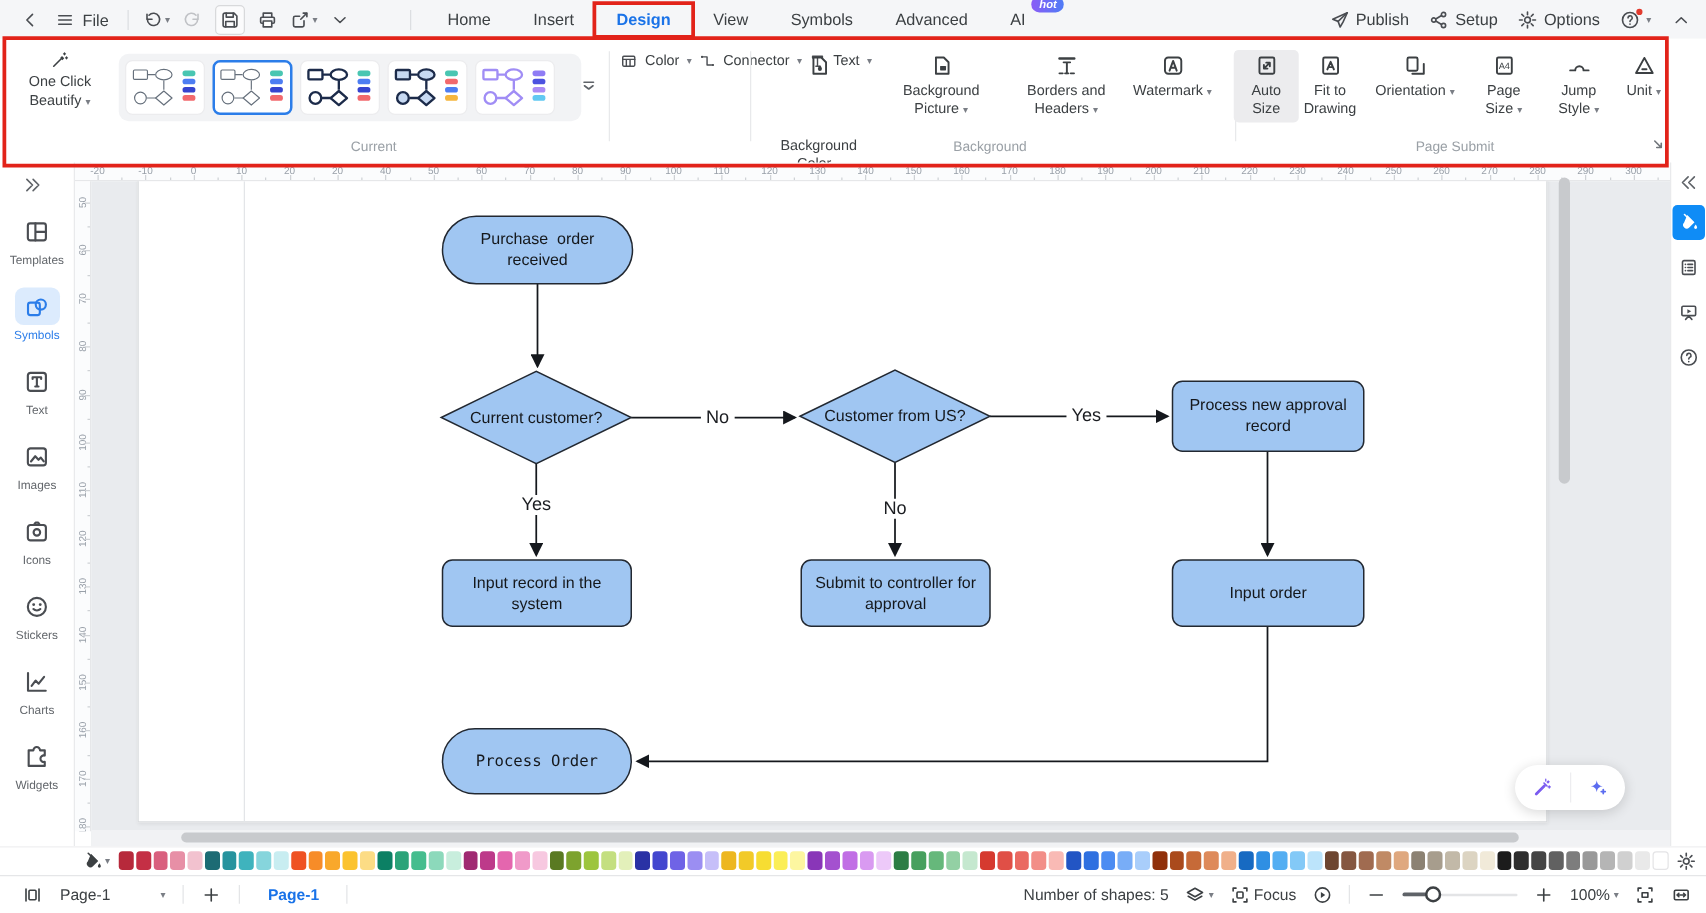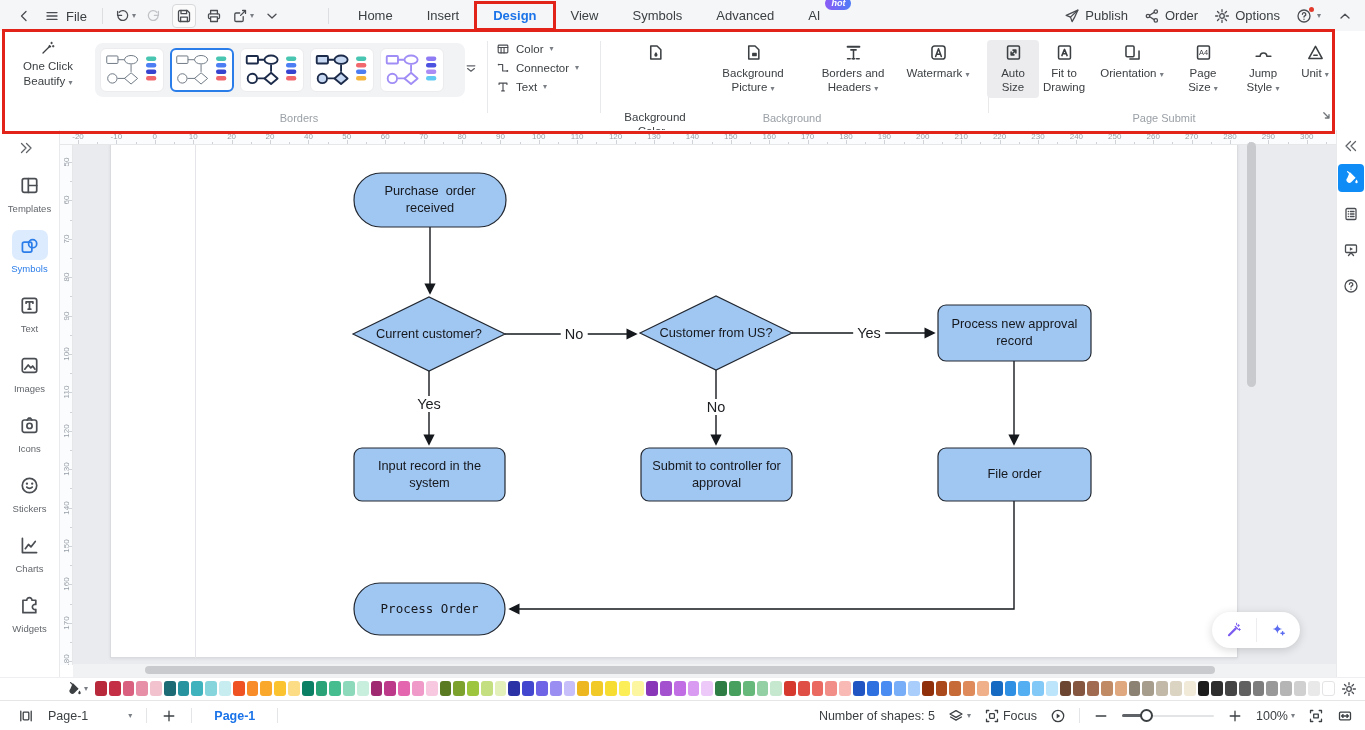--- a/index.html
+++ b/index.html
@@ -28,21 +28,21 @@
   .grouplabel{position:absolute;bottom:6px;font-size:11px;color:#9aa0a6;transform:translateX(-50%);white-space:nowrap;}
   .vsep{position:absolute;top:10px;height:72px;width:1px;background:#e8e9eb;}
   .ocb{position:absolute;left:10px;top:9px;width:76px;display:flex;flex-direction:column;align-items:center;gap:3px;cursor:pointer;}
   .ocb .lab{font-size:11.5px;color:#3c4043;text-align:center;line-height:1.3;width:64px;}
   .thumbbox{position:absolute;left:95px;top:12px;width:370px;height:54px;background:#f2f3f5;border-radius:8px;
     display:flex;align-items:center;gap:6px;padding:0 5px;box-sizing:border-box;}
   .thumb{width:64px;height:44px;background:#fff;border-radius:6px;border:1px solid #ececee;box-sizing:border-box;
     display:flex;align-items:center;justify-content:center;cursor:pointer;}
   .thumb.sel{border:2px solid #2b7de9;}
   .morestyles{position:absolute;left:463px;top:30px;color:#5f6368;cursor:pointer;}
-  .fmtcol{position:absolute;left:496px;top:11px;display:flex;flex-direction:column;gap:5px;}
+  .fmtcol{position:absolute;left:496px;top:11px;display:flex;flex-direction:row;gap:5px;}
   .fmtrow{display:flex;align-items:center;gap:6px;font-size:11.5px;color:#3c4043;cursor:pointer;}
   .fmtrow .ic{color:#4a4d52;}
   .ritem{position:absolute;top:9px;display:flex;flex-direction:column;align-items:center;gap:4px;cursor:pointer;
     transform:translateX(-50%);padding:3px 5px;border-radius:4px;}
   .ritem .lab{font-size:11.5px;color:#3c4043;text-align:center;line-height:1.25;}
   .ritem.active{background:#ececee;}
   .ritem .ic{color:#3c4043;}
   
   .leftbar{position:absolute;left:0;top:130px;width:60px;height:547px;background:#fff;border-right:1px solid #e9eaec;box-sizing:border-box;}
   .lexp{position:absolute;left:18px;top:10px;color:#5f6368;cursor:pointer;}
@@ -211,21 +211,21 @@
         <span class="ic" style="position:relative">
           <svg width="16" height="16" viewBox="0 0 16 16">
             <g fill="none" stroke="currentColor" stroke-width="1.3" stroke-linecap="round" stroke-linejoin="round">
               <circle cx="11.8" cy="3.6" r="1.7"></circle>
               <circle cx="4" cy="8" r="1.7"></circle>
               <circle cx="11.8" cy="12.4" r="1.7"></circle>
               <path d="M5.6 7.2l4.6-2.8M5.6 8.8l4.6 2.8"></path>
             </g>
           </svg>
         </span>
-        <span>Order</span>
+        <span>Setup</span>
       </span>
       <span class="ract">
         <span class="ic" style="position:relative">
           <svg width="16" height="16" viewBox="0 0 16 16">
             <g fill="none" stroke="currentColor" stroke-width="1.3" stroke-linecap="round" stroke-linejoin="round">
               <circle cx="8" cy="8" r="2.3"></circle>
               <path d="M8 1.6v2.2M8 12.2v2.2M1.6 8h2.2M12.2 8h2.2M3.5 3.5l1.5 1.5M11 11l1.5 1.5M12.5 3.5 11 5M5 11l-1.5 1.5"></path>
             </g>
           </svg>
         </span>
@@ -512,21 +512,21 @@
           <svg width="19" height="19" viewBox="0 0 16 16">
             <g fill="none" stroke="currentColor" stroke-width="1.3" stroke-linecap="round" stroke-linejoin="round">
               <path d="M8 2.8 13.6 13H2.4z"></path>
               <path d="M6.6 10.4h2.8"></path>
             </g>
           </svg>
         </span>
         <span class="lab" style="width:34px">Unit <span class="crt">▾</span></span>
       </div>
     </div>
-  <div class="grouplabel" style="left:299px">Borders</div>
+  <div class="grouplabel" style="left:299px">Current</div>
   <div class="grouplabel" style="left:792px">Background</div>
   <div class="grouplabel" style="left:1164px">Page Submit</div>
   <span class="abs ic" style="left:1318px;top:76px;color:#70757a">
       <svg width="16" height="16" viewBox="0 0 16 16">
         <g fill="none" stroke="currentColor" stroke-width="1.3" stroke-linecap="round" stroke-linejoin="round">
           <path d="M5.8 5.8 11 11M11 7.6V11H7.4"></path>
         </g>
       </svg>
     </span>
 </div>
@@ -824,21 +824,21 @@
         <rect x="281" y="438" width="151" height="52" rx="26" fill="#a0c6f2" stroke="#222831" stroke-width="1.2"></rect>
       </g>
   </svg>
   <div id="labels">
       <div class="nodelabel" style="left: 281px; top: 28px; width: 152px; height: 54px; color: rgb(21, 24, 28);">Purchase  order received</div>
       <div class="nodelabel" style="left: 280px; top: 152px; width: 152px; height: 74px; color: rgb(21, 24, 28);">Current customer?</div>
       <div class="nodelabel" style="left: 567px; top: 151px; width: 152px; height: 74px; color: rgb(21, 24, 28);">Customer from US?</div>
       <div class="nodelabel" style="left: 865px; top: 160px; width: 153px; height: 56px; color: rgb(21, 24, 28);">Process new approval  record</div>
       <div class="nodelabel" style="left: 281px; top: 303px; width: 151px; height: 53px; color: rgb(21, 24, 28);">Input record in the system</div>
       <div class="nodelabel" style="left: 568px; top: 303px; width: 151px; height: 53px; color: rgb(21, 24, 28);">Submit to controller for approval</div>
-      <div class="nodelabel" style="left: 865px; top: 303px; width: 153px; height: 53px; color: rgb(21, 24, 28);">File order</div>
+      <div class="nodelabel" style="left: 865px; top: 303px; width: 153px; height: 53px; color: rgb(21, 24, 28);">Input order</div>
       <div class="nodelabel" style="left: 281px; top: 438px; width: 151px; height: 52px; color: rgb(21, 24, 28); font-family: &quot;DejaVu Sans Mono&quot;, monospace; font-size: 12.5px;">Process Order</div>
       <div class="edgelabel" style="left: 501px; top: 189px;">No</div>
       <div class="edgelabel" style="left: 796px; top: 188px;">Yes</div>
       <div class="edgelabel" style="left: 356px; top: 259px;">Yes</div>
       <div class="edgelabel" style="left: 643px; top: 262px;">No</div>
     </div>
   <div class="hscroll-track"></div>
   <div class="hscroll"></div>
   <div class="aifab">
     <span class="half" style="color:#7b5cf0">

